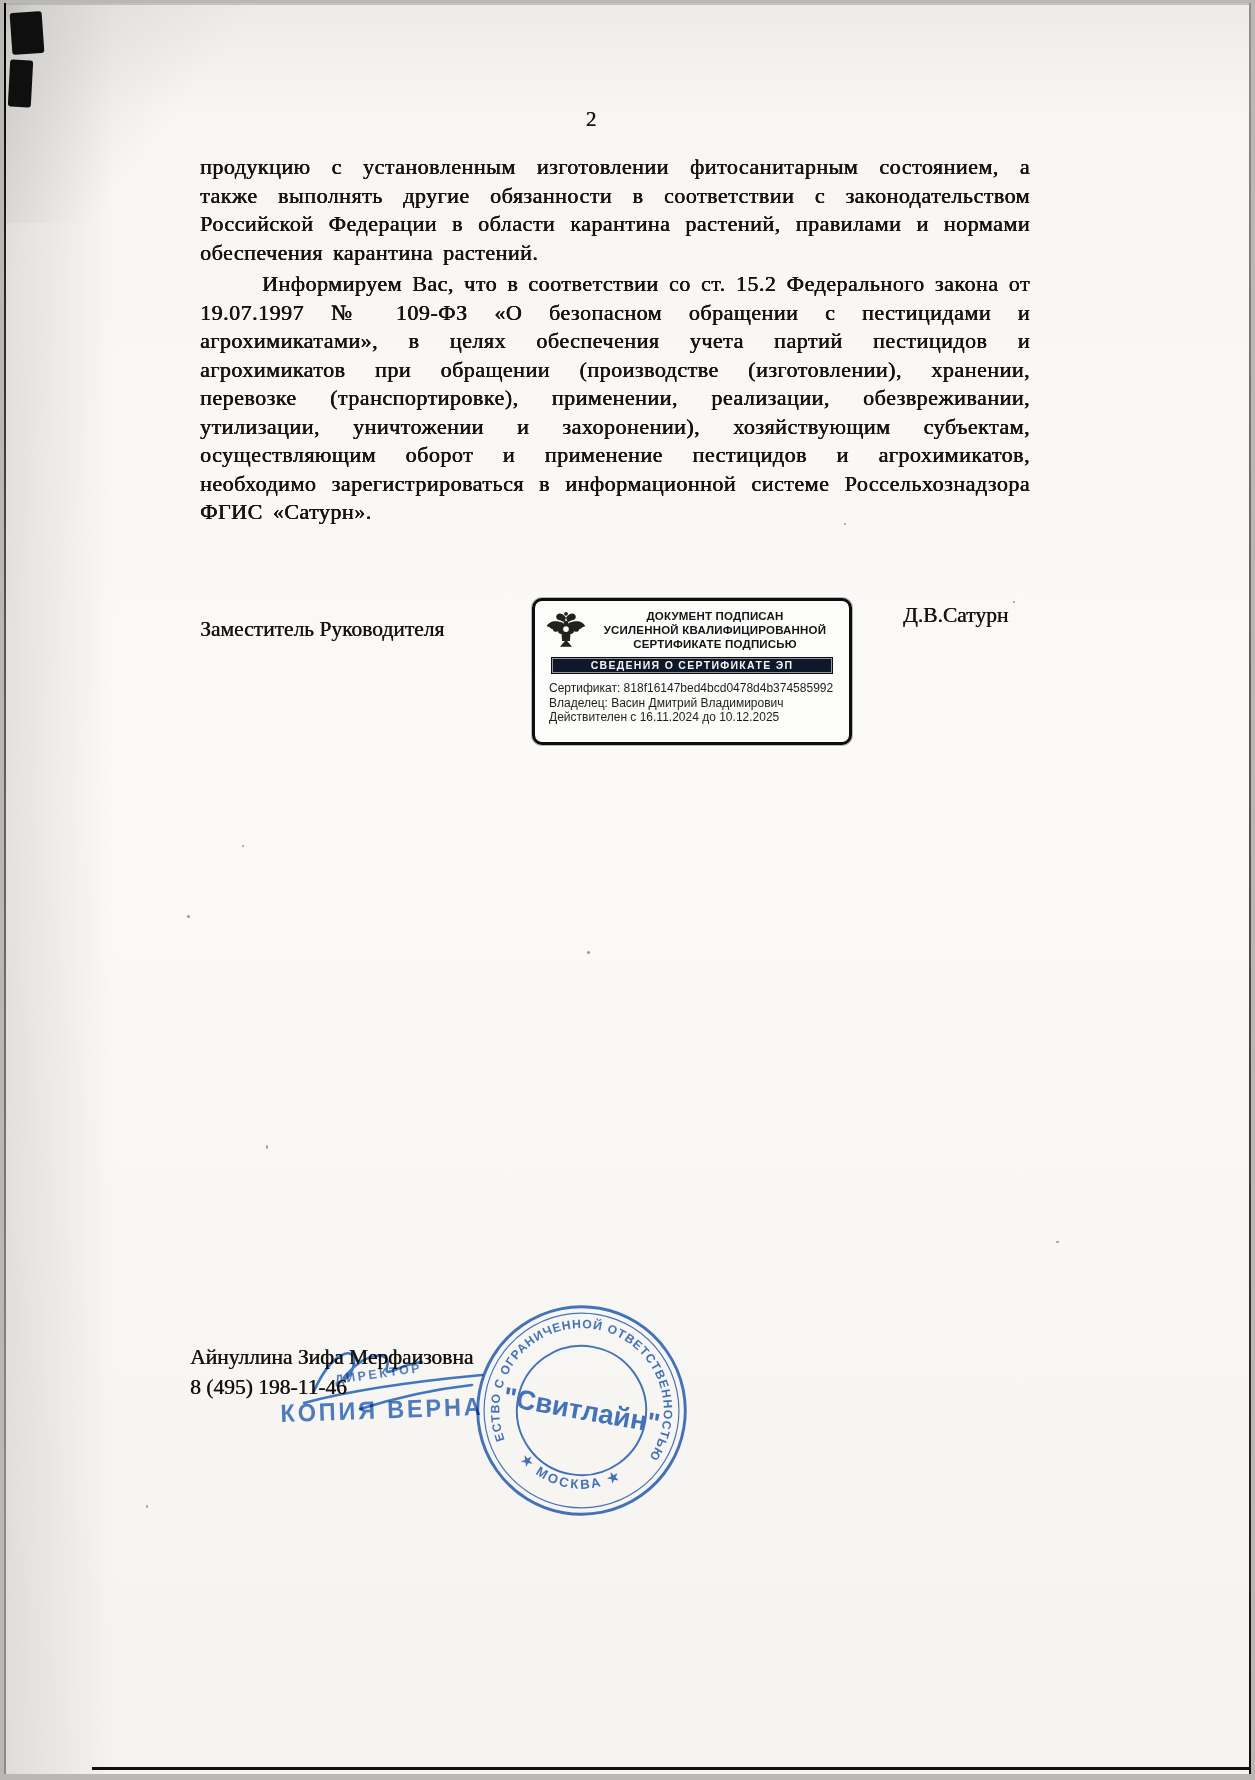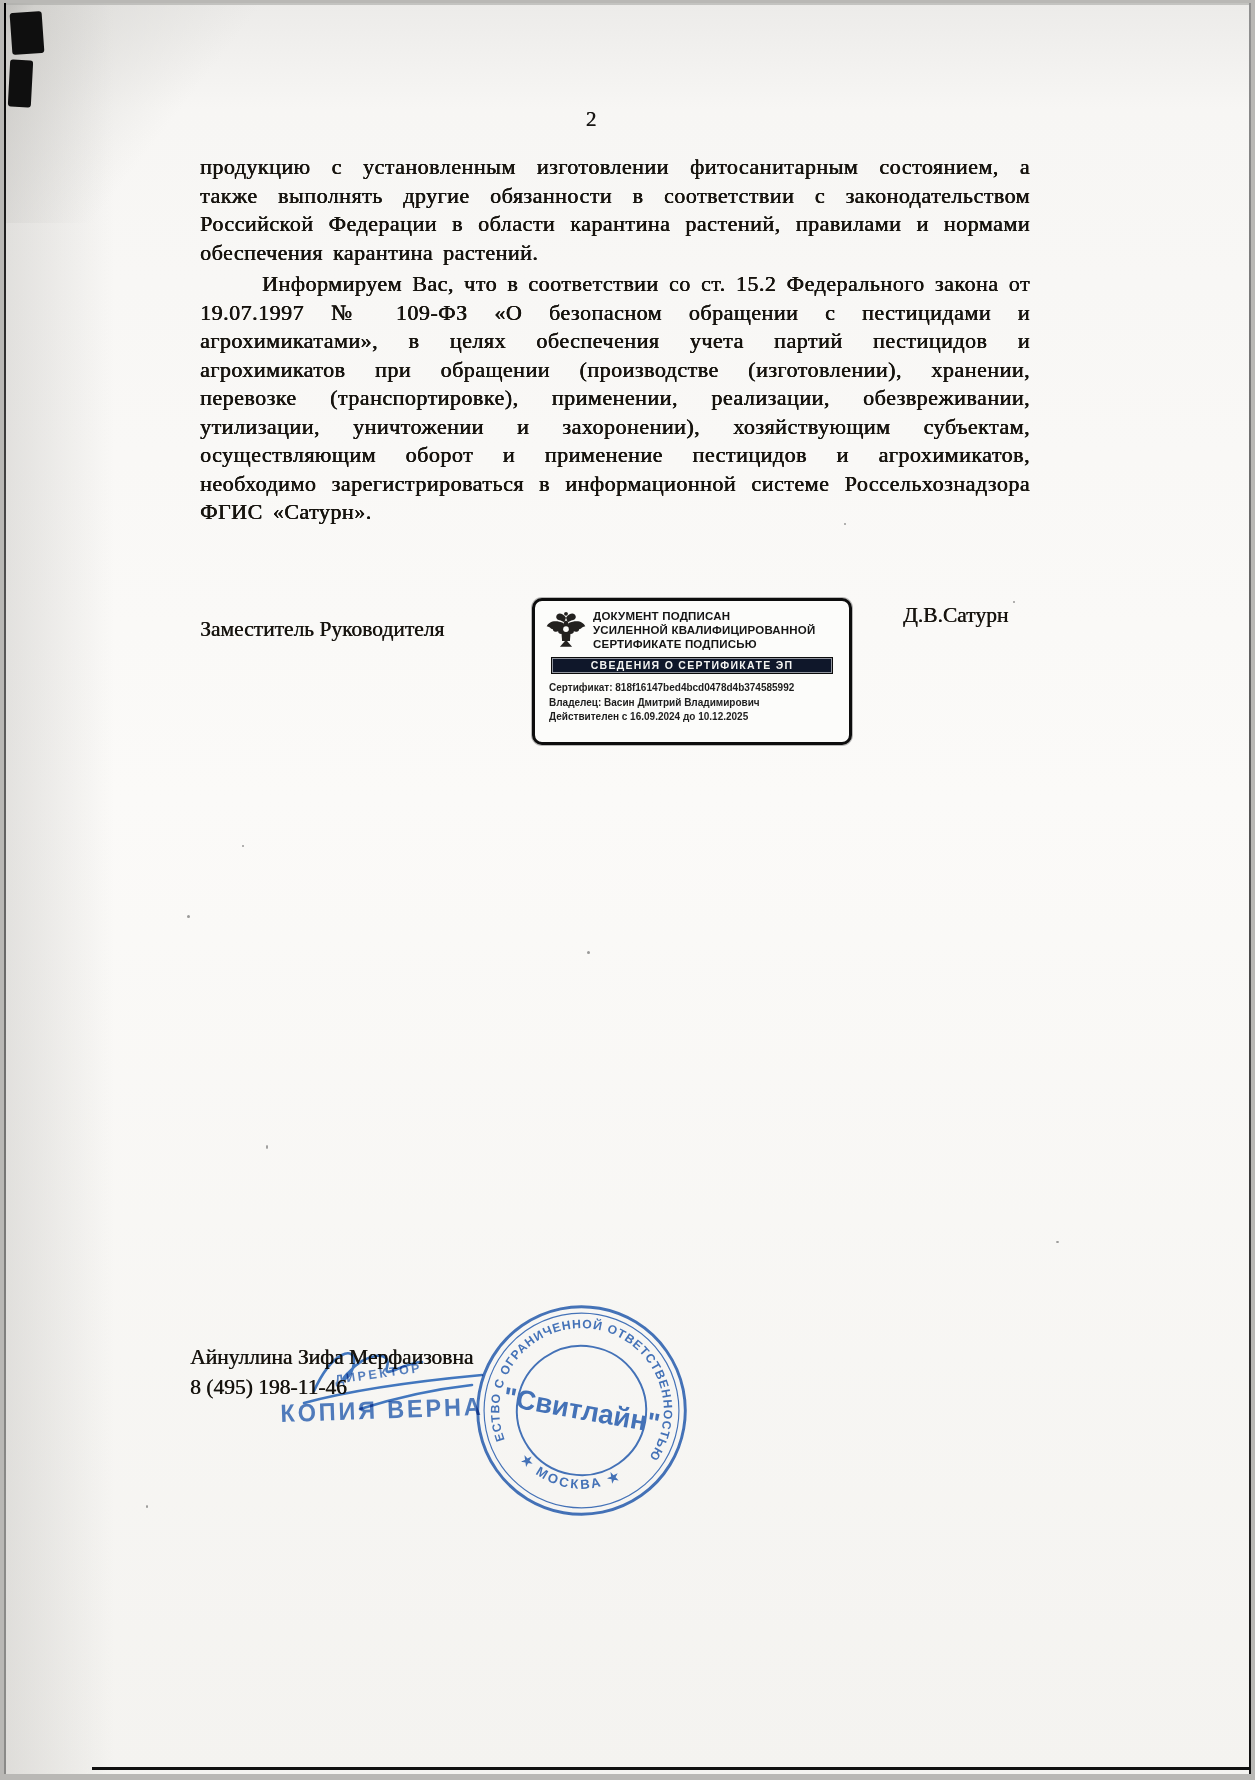--- a/index.html
+++ b/index.html
@@ -61,29 +61,29 @@
   .esig-box {
     position:absolute; left:528px; top:595px; width:320px; height:147px;
     border:3px solid #0d0d0d; border-radius:10px;
     background:#fcfcfa;
     box-shadow:0 0 0 1px rgba(60,60,60,.35);
     font-family:"Liberation Sans", sans-serif;
     padding:6px 8px 0 8px;
   }
   .esig-head { display:flex; align-items:center; gap:6px; margin:2px 4px 0 2px; }
   .eagle { width:42px; height:40px; flex:none; }
-  .esig-title { flex:1; text-align:left; font-size:11.5px; font-weight:bold; line-height:14px; color:#141414; letter-spacing:.2px; }
+  .esig-title { flex:1; text-align:center; font-size:11.5px; font-weight:bold; line-height:14px; color:#141414; letter-spacing:.2px; }
   .esig-bar {
     margin:6px auto 0; width:282px; height:17px;
     background:#0f172a; color:#f4f4f2;
     font-size:10.5px; font-weight:bold; letter-spacing:1.3px;
     text-align:center; line-height:17px;
     box-shadow:inset 0 0 0 1px #0c0c0c, inset 0 0 0 2px rgba(255,255,255,.55);
   }
-  .esig-details { margin:7px 2px 0 6px; font-size:10px; font-weight:bold; line-height:14.5px; color:#1d1d1d; text-align:left; }
+  .esig-details { margin:7px 2px 0 6px; font-size:12px; font-weight:normal; line-height:14.5px; color:#1d1d1d; text-align:left; }
 
   
   .ink { color:#2c63b8; font-family:"Liberation Sans", sans-serif; font-weight:bold; mix-blend-mode:multiply; }
   .copy-stamp {
     position:absolute; left:276px; top:1396px;
     font-size:25px; letter-spacing:3px; white-space:nowrap;
     transform:rotate(-2deg) scaleX(.94); transform-origin:left top;
     opacity:.82;
   }
   .director-stamp {
@@ -157,21 +157,21 @@
       <div class="esig-title">
         <div>ДОКУМЕНТ ПОДПИСАН</div>
         <div>УСИЛЕННОЙ КВАЛИФИЦИРОВАННОЙ</div>
         <div>СЕРТИФИКАТЕ ПОДПИСЬЮ</div>
       </div>
     </div>
     <div class="esig-bar">СВЕДЕНИЯ О СЕРТИФИКАТЕ ЭП</div>
     <div class="esig-details">
       <div>Сертификат: 818f16147bed4bcd0478d4b374585992</div>
       <div>Владелец: Васин Дмитрий Владимирович</div>
-      <div>Действителен с 16.09.2024 до 10.12.2025</div>
+      <div>Действителен с 16.11.2024 до 10.12.2025</div>
     </div>
   </div>
 
   <div class="contact-name">Айнуллина Зифа Мерфаизовна</div>
   <div class="contact-phone">8 (495) 198-11-46</div>
 
   <svg class="pen-signature" viewBox="0 0 195 85" xmlns="http://www.w3.org/2000/svg">
     <path d="M18 58 C 36 18 60 12 58 30 C 56 46 40 52 52 40 C 72 18 96 18 91 34 C 87 47 106 30 126 29"></path>
     <path d="M8 70 C 52 58 122 48 186 42"></path>
     <path d="M64 76 C 96 66 140 56 176 52"></path>

